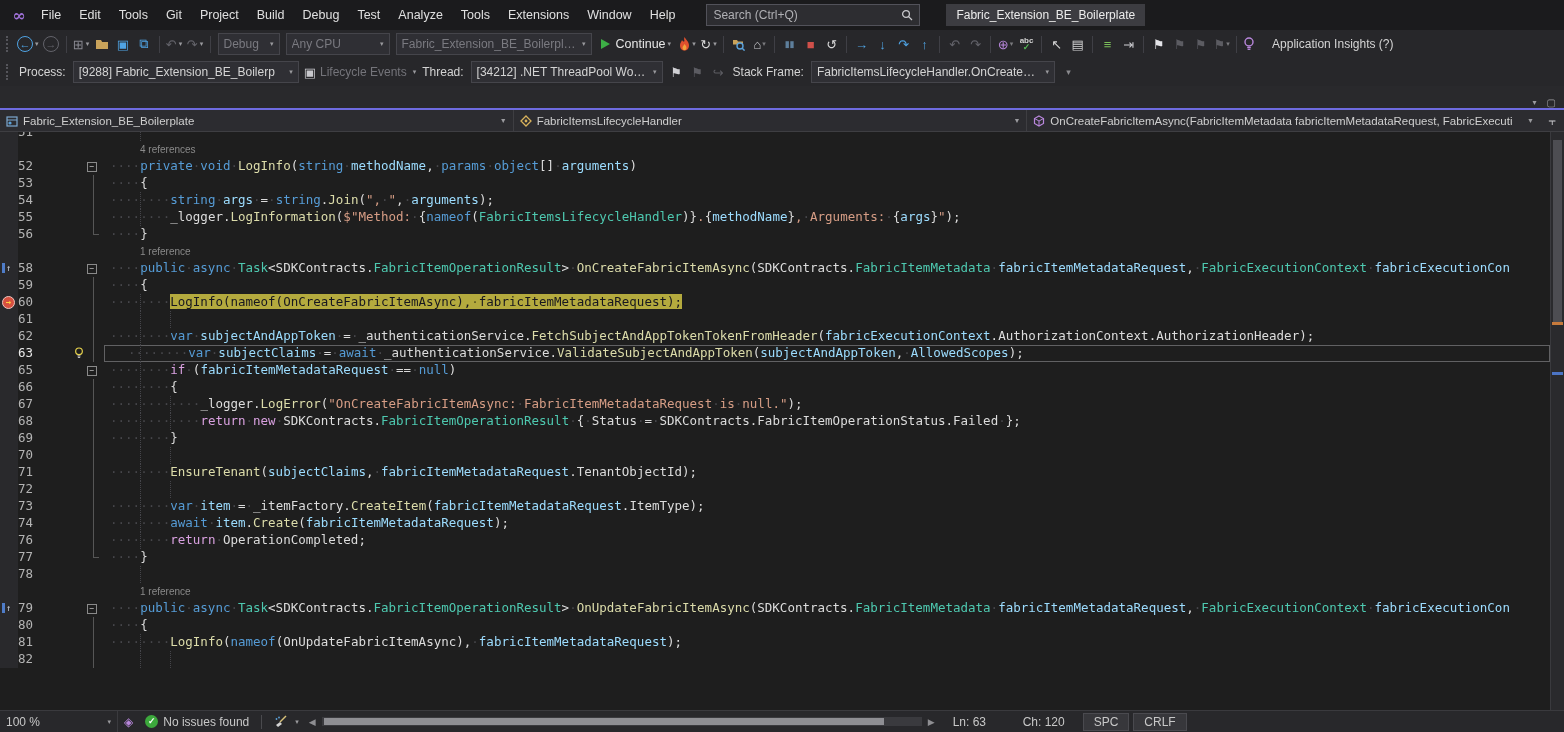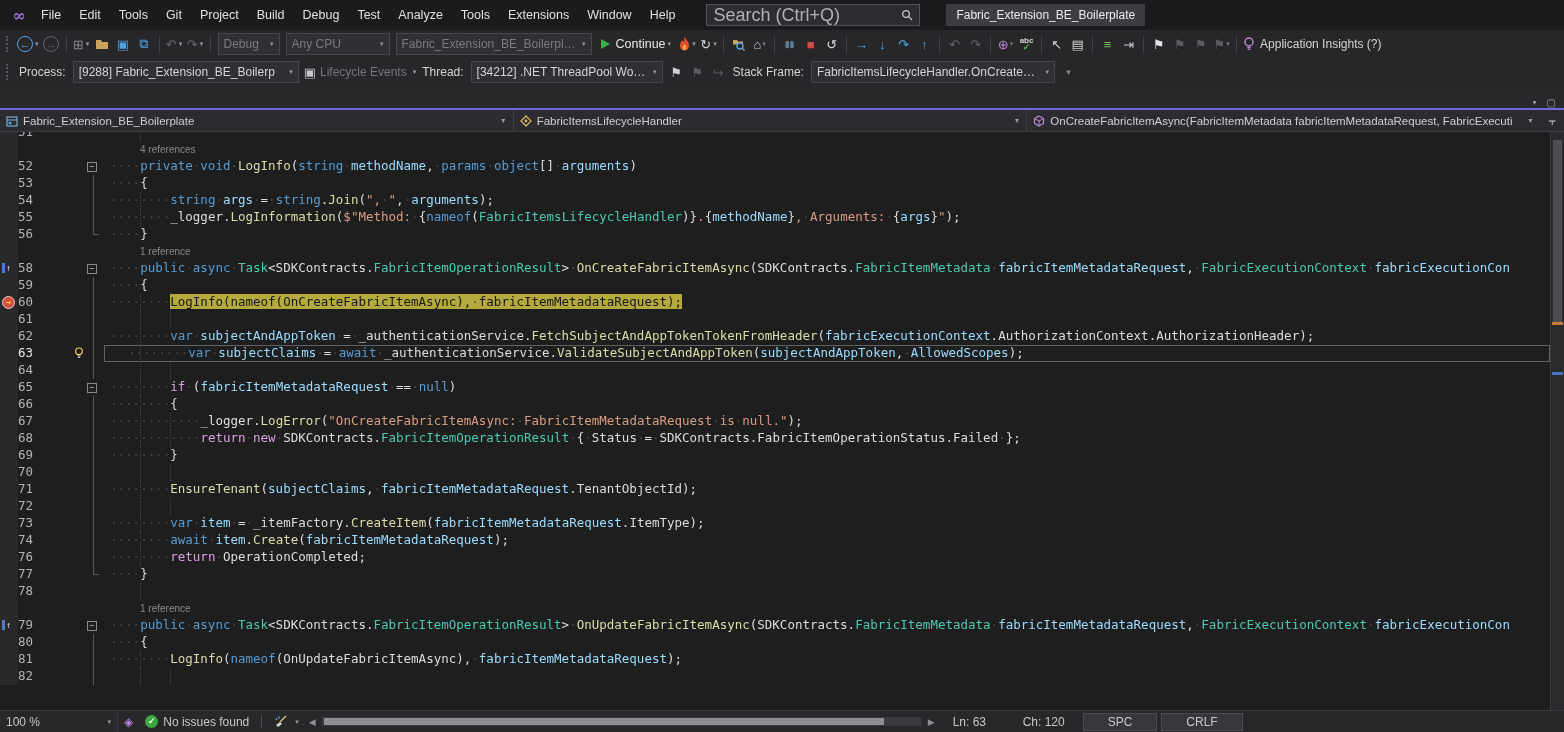--- a/index.html
+++ b/index.html
@@ -8,21 +8,21 @@
     width:1564px; height:732px; overflow:hidden; position:relative;
     background:#1E1E1E; font-family:"Liberation Sans",sans-serif; color:#D4D4D4;
     user-select:none;
   }
   
   .titlebar { height:30px; background:#1B1B1D; display:flex; align-items:center; padding-left:6px; }
   .vslogo { width:26px; text-align:center; font:italic 700 16px "DejaVu Serif",serif; color:#A173DB; }
   .menu-item { padding:0 9px; font-size:12.5px; color:#E0E0E0; line-height:30px; cursor:default; }
   .searchbox { margin-left:22px; width:214px; height:22px; background:#2D2D31; border:1px solid #52525A;
     display:flex; align-items:center; padding:0 6px; }
-  .searchbox .ph { flex:1; font-size:18px; color:#B0B0B4; }
+  .searchbox .ph { flex:1; font-size:12px; color:#B0B0B4; }
   .sol-badge { margin-left:26px; height:22px; background:#3C3C41; color:#ECECEC; font-size:12px;
     display:flex; align-items:center; padding:0 10px; }
   
   .toolbar { height:28px; background:#27272A; display:flex; align-items:center; padding-left:2px; overflow:hidden; white-space:nowrap; }
   .grip { width:3px; height:16px; border-left:2px dotted #55555B; margin:0 6px 0 4px; }
   .tsep { width:1px; height:17px; background:#3F3F45; margin:0 4px; }
   .tbi { height:24px; min-width:21px; display:inline-flex; align-items:center; justify-content:center;
     padding:0 2px; font-size:13px; position:relative; }
   .tbi .circ { width:16px; height:16px; border-radius:50%; border:1px solid currentColor;
     display:flex; align-items:center; justify-content:center; font-size:11px; line-height:14px; }
@@ -91,21 +91,21 @@
   .eb-zoom .caret { margin-left:auto; }
   .eb-item { display:flex; align-items:center; padding:0 6px; gap:5px; }
   .eb-sep { width:1px; height:14px; background:#4A4A4E; margin:0 6px; }
   .chk-circle { width:13px; height:13px; border-radius:50%; background:#3CA83C; color:#fff;
     font:700 9px/13px "Liberation Sans",sans-serif; text-align:center; }
   .hsb-arrow { color:#8E8E92; font-size:9px; padding:0 4px; }
   .hsb-track { width:600px; height:9px; background:#3A3A3E; position:relative; margin:0 2px; }
   .hsb-thumb { position:absolute; left:2px; top:1px; height:7px; width:560px; background:#8E8E93; }
   .eb-pos { margin-left:14px; min-width:56px; text-align:left; }
   .eb-box { height:18px; background:#37373B; border:1px solid #4A4A4F; display:flex; align-items:center;
-    justify-content:center; padding:0 24px; margin-left:4px; }
+    justify-content:center; padding:0 10px; margin-left:4px; }
   svg { display:block; }
 </style>
 </head>
 <body>
 
 <div id="app">
 
   <div class="titlebar">
     <div class="vslogo">∞</div>
     <div id="menus" style="display: flex;">
@@ -284,21 +284,21 @@
       </div>
       <div class="tsep"></div>
       <div class="tbi">
         <span>
           <svg width="12" height="14" viewBox="0 0 12 14">
             <circle cx="6" cy="5" r="4" fill="none" stroke="#B987DC" stroke-width="1.4"></circle>
             <line x1="4.2" y1="10.5" x2="7.8" y2="10.5" stroke="#B987DC" stroke-width="1.3"></line>
             <line x1="4.6" y1="12.3" x2="7.4" y2="12.3" stroke="#B987DC" stroke-width="1.3"></line>
           </svg>
         </span>
-        <span class="tb-label" style="margin-left: 5px;">Application Insights (?)</span>
+        <span class="tb-label" style="margin-left: 17px;">Application Insights (?)</span>
       </div>
     </div>
 
   <div class="toolbar" id="toolbar-debug">
       <div class="grip"></div>
       <span class="tb-label">Process:</span>
       <div class="tb-select" style="width: 226px;">
         <span class="tx">[9288] Fabric_Extension_BE_Boilerp</span>
         <span class="caret">▾</span>
       </div>
@@ -386,21 +386,20 @@
         <div class="row"><div class="gm"><span class="mi"><span class="bar"></span><span class="arr">↑</span></span></div><div class="ln">58</div><div class="fc"><span class="fold">−</span></div><div class="ct"><span class="p"><span class="sp">·</span><span class="sp">·</span><span class="sp">·</span><span class="sp">·</span></span><span class="k">public</span><span class="p"><span class="sp">·</span></span><span class="k">async</span><span class="p"><span class="sp">·</span></span><span class="t">Task</span><span class="p">&lt;SDKContracts.</span><span class="t">FabricItemOperationResult</span><span class="p">&gt;<span class="sp">·</span></span><span class="m">OnCreateFabricItemAsync</span><span class="p">(SDKContracts.</span><span class="t">FabricItemMetadata</span><span class="p"><span class="sp">·</span></span><span class="v">fabricItemMetadataRequest</span><span class="p">,<span class="sp">·</span></span><span class="t">FabricExecutionContext</span><span class="p"><span class="sp">·</span></span><span class="v">fabricExecutionCon</span></div></div>
         <div class="row"><div class="gm"></div><div class="ln">59</div><div class="fc"><span class="fv"></span></div><div class="ct"><span class="p"><span class="sp">·</span><span class="sp">·</span><span class="sp">·</span><span class="sp">·</span></span><span class="p">{</span></div></div>
         <div class="row"><div class="gm"><span class="cs-arrow">→</span></div><div class="ln">60</div><div class="fc"><span class="fv"></span></div><div class="ct"><span class="guide" style="left: 36px;"></span><span class="p"><span class="sp">·</span><span class="sp">·</span><span class="sp">·</span><span class="sp">·</span><span class="sp">·</span><span class="sp">·</span><span class="sp">·</span><span class="sp">·</span></span><span class="hl"><span class="p">LogInfo(nameof(OnCreateFabricItemAsync),<span class="sp">·</span>fabricItemMetadataRequest);</span></span></div></div>
         <div class="row"><div class="gm"></div><div class="ln">61</div><div class="fc"><span class="fv"></span></div><div class="ct"><span class="guide" style="left: 36px;"></span><span class="guide" style="left: 66px;"></span></div></div>
         <div class="row"><div class="gm"></div><div class="ln">62</div><div class="fc"><span class="fv"></span></div><div class="ct"><span class="guide" style="left: 36px;"></span><span class="p"><span class="sp">·</span><span class="sp">·</span><span class="sp">·</span><span class="sp">·</span><span class="sp">·</span><span class="sp">·</span><span class="sp">·</span><span class="sp">·</span></span><span class="k">var</span><span class="p"><span class="sp">·</span></span><span class="v">subjectAndAppToken</span><span class="p"><span class="sp">·</span>=<span class="sp">·</span>_authenticationService.</span><span class="m">FetchSubjectAndAppTokenTokenFromHeader</span><span class="p">(</span><span class="v">fabricExecutionContext</span><span class="p">.AuthorizationContext.AuthorizationHeader);</span></div></div>
         <div class="row caretline"><div class="gm"></div><div class="ln">63<span class="bulb-glyph"><svg width="10" height="12" viewBox="0 0 12 14">
                 <circle cx="6" cy="5" r="4" fill="none" stroke="#E8D44D" stroke-width="1.4"></circle>
                 <line x1="4.2" y1="10.5" x2="7.8" y2="10.5" stroke="#C8C8C8" stroke-width="1.3"></line>
                 <line x1="4.6" y1="12.3" x2="7.4" y2="12.3" stroke="#C8C8C8" stroke-width="1.3"></line>
               </svg></span></div><div class="fc"><span class="fv"></span></div><div class="ct"><span class="guide" style="left: 36px;"></span><span class="p"><span class="sp">·</span><span class="sp">·</span><span class="sp">·</span><span class="sp">·</span><span class="sp">·</span><span class="sp">·</span><span class="sp">·</span><span class="sp">·</span></span><span class="k">var</span><span class="p"><span class="sp">·</span></span><span class="v">subjectClaims</span><span class="p"><span class="sp">·</span>=<span class="sp">·</span></span><span class="k">await</span><span class="p"><span class="sp">·</span>_authenticationService.</span><span class="m">ValidateSubjectAndAppToken</span><span class="p">(</span><span class="v">subjectAndAppToken</span><span class="p">,<span class="sp">·</span></span><span class="v">AllowedScopes</span><span class="p">);</span></div></div>
-        <div class="row"><div class="gm"></div><div class="ln">64</div><div class="fc"><span class="fv"></span></div><div class="ct"><span class="guide" style="left: 36px;"></span><span class="guide" style="left: 66px;"></span></div></div>
         <div class="row"><div class="gm"></div><div class="ln">65</div><div class="fc"><span class="fold">−</span></div><div class="ct"><span class="guide" style="left: 36px;"></span><span class="p"><span class="sp">·</span><span class="sp">·</span><span class="sp">·</span><span class="sp">·</span><span class="sp">·</span><span class="sp">·</span><span class="sp">·</span><span class="sp">·</span></span><span class="c">if</span><span class="p"><span class="sp">·</span>(</span><span class="v">fabricItemMetadataRequest</span><span class="p"><span class="sp">·</span>==<span class="sp">·</span></span><span class="k">null</span><span class="p">)</span></div></div>
         <div class="row"><div class="gm"></div><div class="ln">66</div><div class="fc"><span class="fv"></span></div><div class="ct"><span class="guide" style="left: 36px;"></span><span class="p"><span class="sp">·</span><span class="sp">·</span><span class="sp">·</span><span class="sp">·</span><span class="sp">·</span><span class="sp">·</span><span class="sp">·</span><span class="sp">·</span></span><span class="p">{</span></div></div>
         <div class="row"><div class="gm"></div><div class="ln">67</div><div class="fc"><span class="fv"></span></div><div class="ct"><span class="guide" style="left: 36px;"></span><span class="guide" style="left: 66px;"></span><span class="p"><span class="sp">·</span><span class="sp">·</span><span class="sp">·</span><span class="sp">·</span><span class="sp">·</span><span class="sp">·</span><span class="sp">·</span><span class="sp">·</span><span class="sp">·</span><span class="sp">·</span><span class="sp">·</span><span class="sp">·</span></span><span class="p">_logger.</span><span class="m">LogError</span><span class="p">(</span><span class="s">"OnCreateFabricItemAsync:<span class="sp">·</span>FabricItemMetadataRequest<span class="sp">·</span>is<span class="sp">·</span>null."</span><span class="p">);</span></div></div>
         <div class="row"><div class="gm"></div><div class="ln">68</div><div class="fc"><span class="fv"></span></div><div class="ct"><span class="guide" style="left: 36px;"></span><span class="guide" style="left: 66px;"></span><span class="p"><span class="sp">·</span><span class="sp">·</span><span class="sp">·</span><span class="sp">·</span><span class="sp">·</span><span class="sp">·</span><span class="sp">·</span><span class="sp">·</span><span class="sp">·</span><span class="sp">·</span><span class="sp">·</span><span class="sp">·</span></span><span class="c">return</span><span class="p"><span class="sp">·</span></span><span class="c">new</span><span class="p"><span class="sp">·</span>SDKContracts.</span><span class="t">FabricItemOperationResult</span><span class="p"><span class="sp">·</span>{<span class="sp">·</span>Status<span class="sp">·</span>=<span class="sp">·</span>SDKContracts.FabricItemOperationStatus.Failed<span class="sp">·</span>};</span></div></div>
         <div class="row"><div class="gm"></div><div class="ln">69</div><div class="fc"><span class="fv"></span></div><div class="ct"><span class="guide" style="left: 36px;"></span><span class="p"><span class="sp">·</span><span class="sp">·</span><span class="sp">·</span><span class="sp">·</span><span class="sp">·</span><span class="sp">·</span><span class="sp">·</span><span class="sp">·</span></span><span class="p">}</span></div></div>
         <div class="row"><div class="gm"></div><div class="ln">70</div><div class="fc"><span class="fv"></span></div><div class="ct"><span class="guide" style="left: 36px;"></span><span class="guide" style="left: 66px;"></span></div></div>
         <div class="row"><div class="gm"></div><div class="ln">71</div><div class="fc"><span class="fv"></span></div><div class="ct"><span class="guide" style="left: 36px;"></span><span class="p"><span class="sp">·</span><span class="sp">·</span><span class="sp">·</span><span class="sp">·</span><span class="sp">·</span><span class="sp">·</span><span class="sp">·</span><span class="sp">·</span></span><span class="m">EnsureTenant</span><span class="p">(</span><span class="v">subjectClaims</span><span class="p">,<span class="sp">·</span></span><span class="v">fabricItemMetadataRequest</span><span class="p">.TenantObjectId);</span></div></div>
         <div class="row"><div class="gm"></div><div class="ln">72</div><div class="fc"><span class="fv"></span></div><div class="ct"><span class="guide" style="left: 36px;"></span><span class="guide" style="left: 66px;"></span></div></div>
         <div class="row"><div class="gm"></div><div class="ln">73</div><div class="fc"><span class="fv"></span></div><div class="ct"><span class="guide" style="left: 36px;"></span><span class="p"><span class="sp">·</span><span class="sp">·</span><span class="sp">·</span><span class="sp">·</span><span class="sp">·</span><span class="sp">·</span><span class="sp">·</span><span class="sp">·</span></span><span class="k">var</span><span class="p"><span class="sp">·</span></span><span class="v">item</span><span class="p"><span class="sp">·</span>=<span class="sp">·</span>_itemFactory.</span><span class="m">CreateItem</span><span class="p">(</span><span class="v">fabricItemMetadataRequest</span><span class="p">.ItemType);</span></div></div>
         <div class="row"><div class="gm"></div><div class="ln">74</div><div class="fc"><span class="fv"></span></div><div class="ct"><span class="guide" style="left: 36px;"></span><span class="p"><span class="sp">·</span><span class="sp">·</span><span class="sp">·</span><span class="sp">·</span><span class="sp">·</span><span class="sp">·</span><span class="sp">·</span><span class="sp">·</span></span><span class="k">await</span><span class="p"><span class="sp">·</span></span><span class="v">item</span><span class="p">.</span><span class="m">Create</span><span class="p">(</span><span class="v">fabricItemMetadataRequest</span><span class="p">);</span></div></div>

